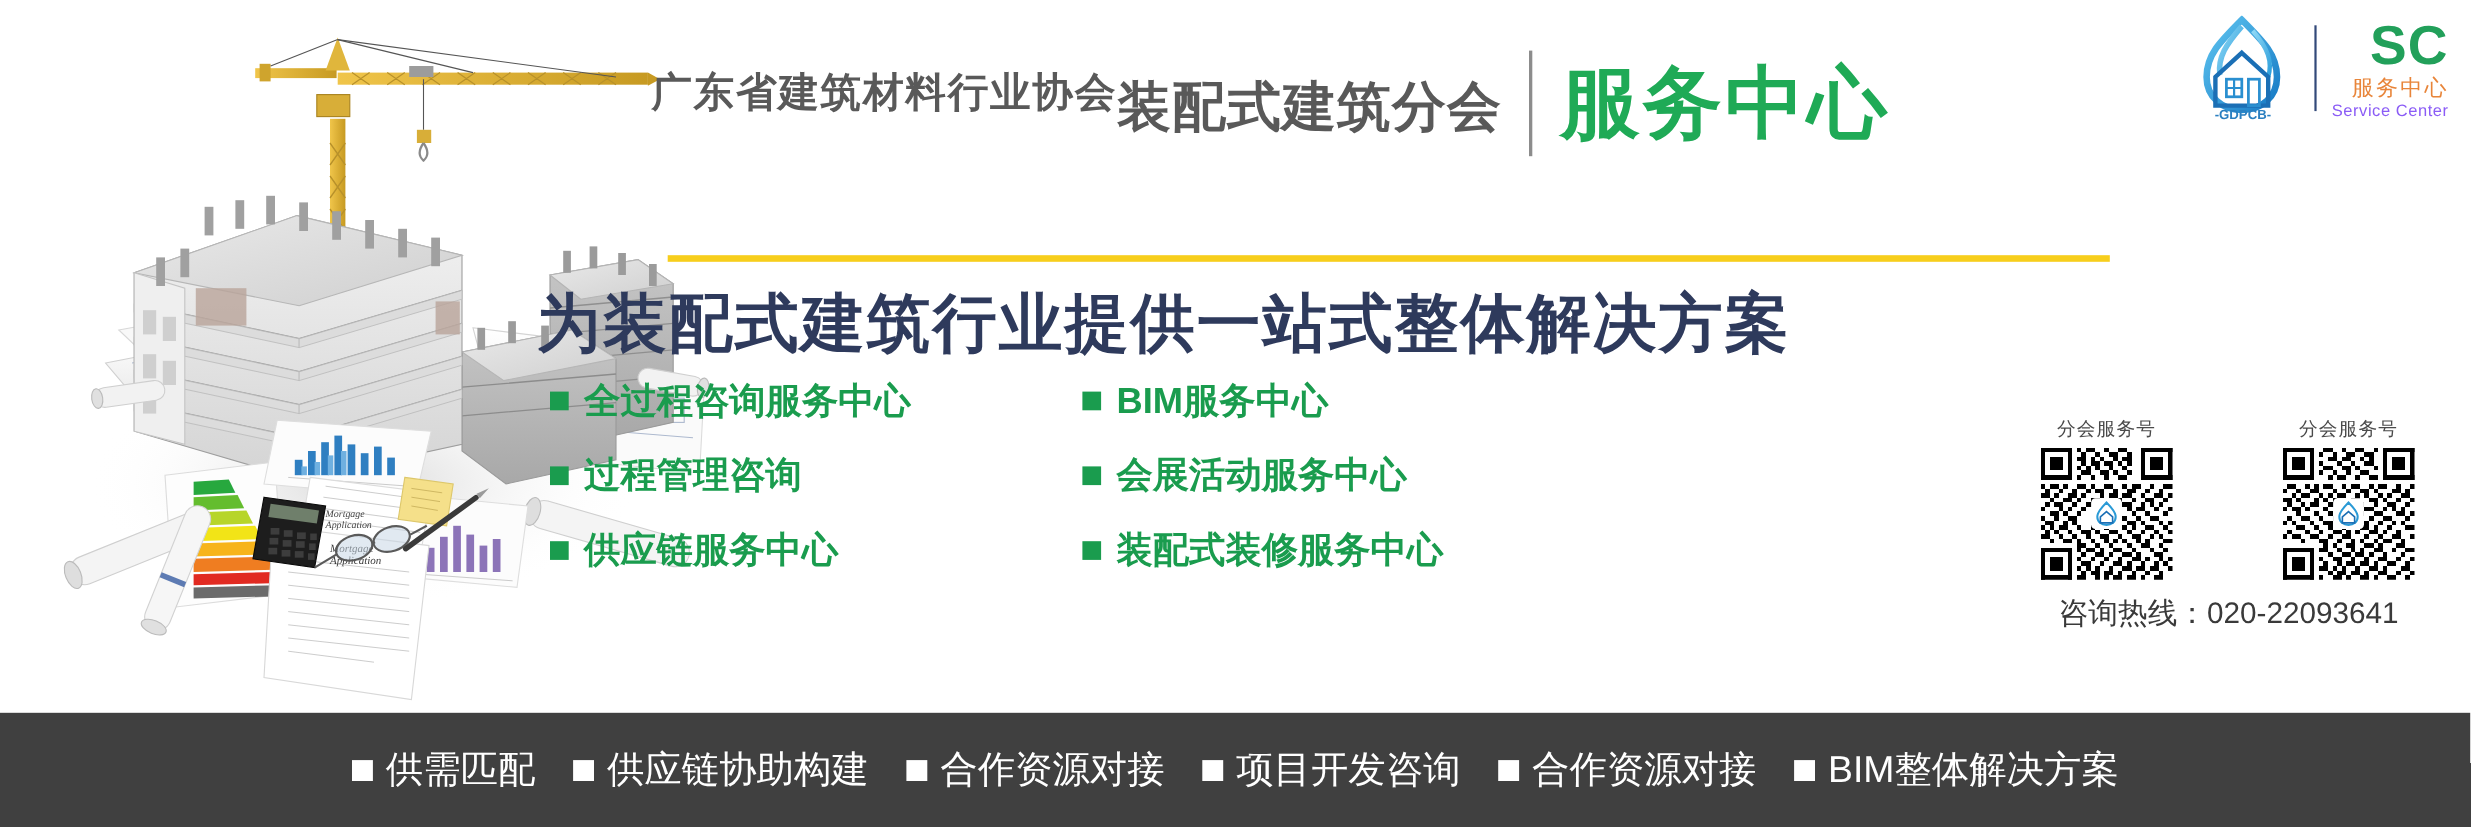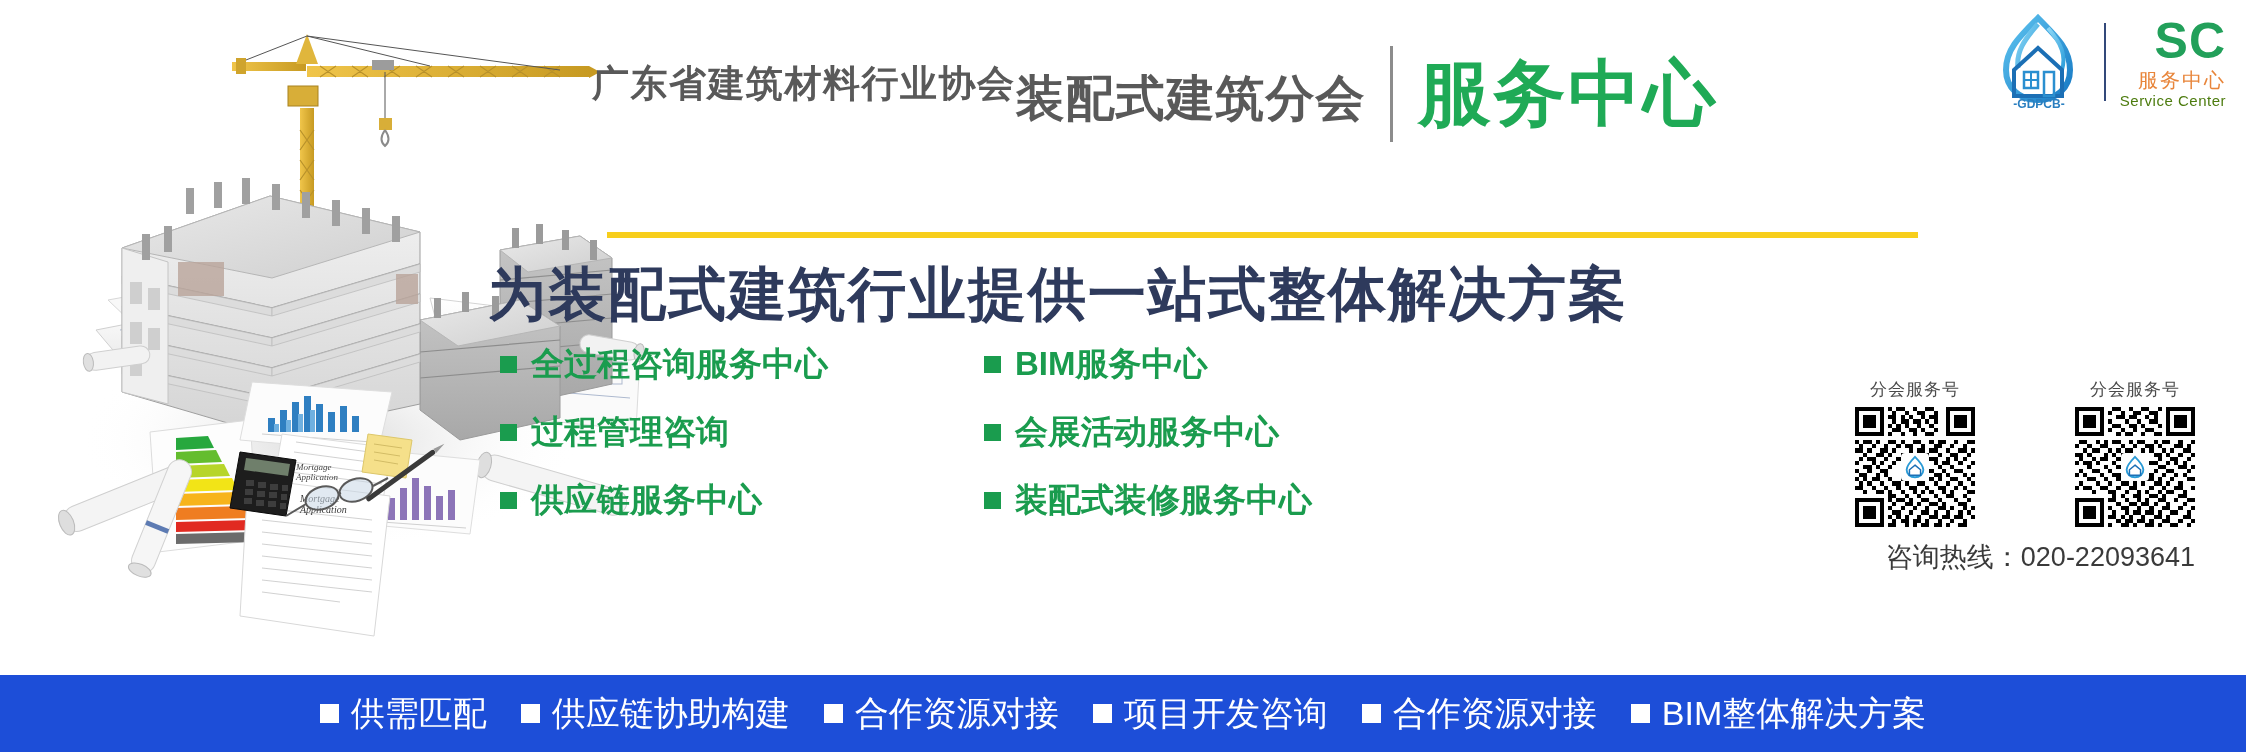--- a/index.html
+++ b/index.html
@@ -73,44 +73,44 @@
   #logo-block {
     position: absolute; right: 20px; top: 14px;
     display: flex; align-items: center; height: 96px;
   }
   #logo-gdpcb { width: 102px; height: 96px; position: relative; }
   #logo-gdpcb svg { display:block; }
   #logo-divider { width: 2px; height: 78px; background: #33497a; margin: 0 14px; }
   #logo-sc { display: flex; flex-direction: column; align-items: flex-end; line-height: 1; }
   #sc-mark { font-size: 50px; font-weight: 700; color: #22a05a; letter-spacing: 1px; }
   #sc-cn { font-size: 20px; color: #e8853a; letter-spacing: 2px; margin-top: 4px; }
-  #sc-en { font-size: 15px; color: #4d7c0f; letter-spacing: 0.5px; margin-top: 3px; }
+  #sc-en { font-size: 15px; color: #8b5cf6; letter-spacing: 0.5px; margin-top: 3px; }
 
   
   #qr-area { position: absolute; left: 1855px; top: 378px; width: 340px; }
   #qr-row { display: flex; gap: 24px; justify-content: space-between; }
   .qr-cell { display: flex; flex-direction: column; align-items: center; }
   .qr-label { font-size: 17px; color: #4a4a4a; margin-bottom: 6px; letter-spacing: 1px; }
   .qr-img { position: relative; width: 120px; height: 120px; background: #fff; }
   .qr-img svg { display: block; }
   .qr-logo {
     position: absolute; left: 50%; top: 50%; transform: translate(-50%,-50%);
     width: 28px; height: 28px; background: #fff; border-radius: 4px;
     display: flex; align-items: center; justify-content: center;
   }
   #hotline {
     margin-top: 12px; font-size: 27px; color: #3a3a3a;
-    letter-spacing: 0px; white-space: nowrap; text-align: right;
+    letter-spacing: 0px; white-space: nowrap; text-align: center;
     padding-left: 2px;
   }
 
   
   #bottom-bar {
-    position: absolute; left: 0; bottom: 0; width: 2246px; height: 77px;
-    background: #1d4ed8; display: flex; align-items: center;
+    position: absolute; left: 0; bottom: 0; width: 2246px; height: 104px;
+    background: #404040; display: flex; align-items: center;
     justify-content: center; gap: 0;
   }
   #bottom-items { display: flex; align-items: center; gap: 34px; }
   .bot-item {
     display: flex; align-items: center; gap: 12px;
     font-size: 34px; color: #ffffff; white-space: nowrap;
   }
   .bot-bullet { width: 19px; height: 19px; background: #ffffff; flex: 0 0 auto; }
 </style>
 </head>

